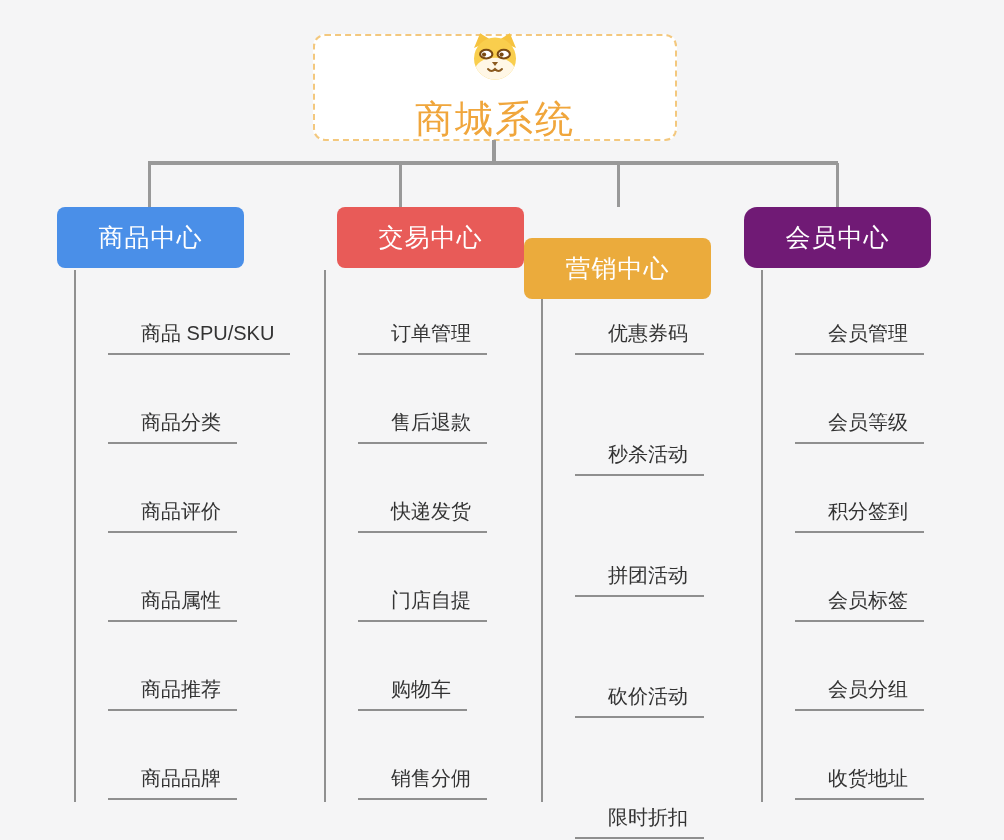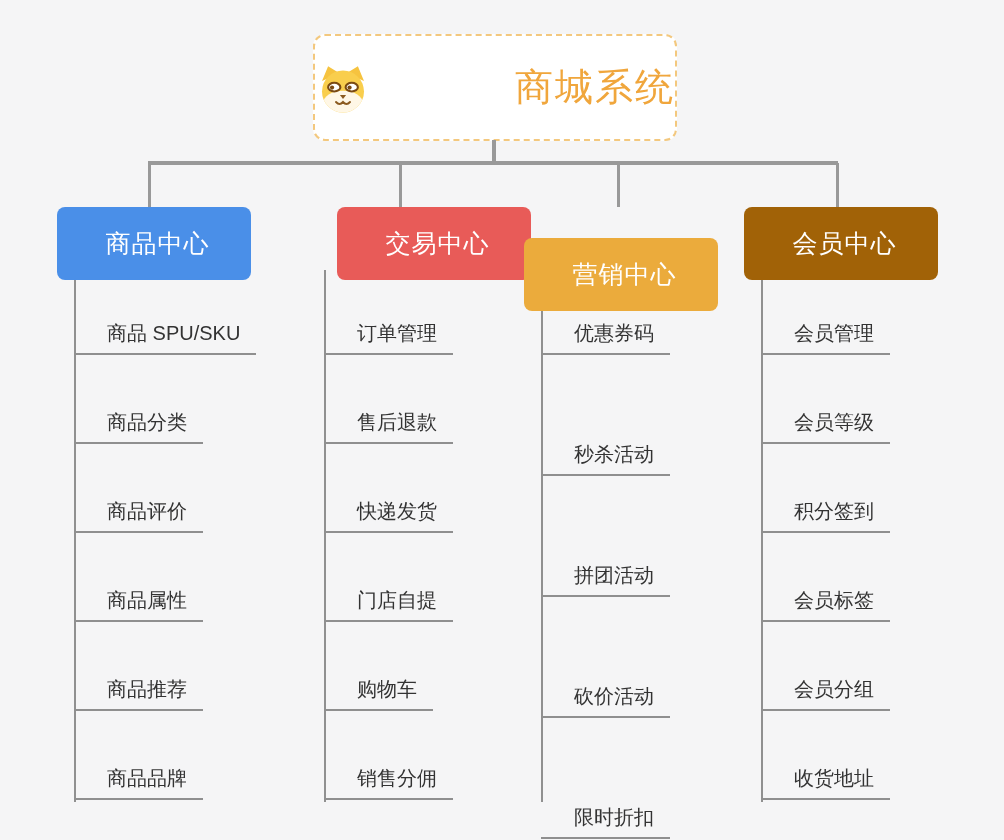--- a/index.html
+++ b/index.html
@@ -7,47 +7,47 @@
   body{
     width:1004px;height:840px;position:relative;overflow:hidden;
     background:#F5F5F6;
     font-family:"Liberation Sans","DejaVu Sans",sans-serif;
   }
   
   .root-node{
     position:absolute;left:313px;top:34px;width:364px;height:107px;
     background:#ffffff;border:2px dashed #F3C87E;border-radius:12px;
     box-sizing:border-box;
-    display:flex;align-items:center;justify-content:space-between;gap:14px;
+    display:flex;align-items:center;justify-content:center;gap:14px;flex-direction:column;
   }
   .root-title{
     font-size:38px;color:#F0A63C;letter-spacing:2px;font-weight:500;
     white-space:nowrap;
   }
   .root-icon{width:56px;height:50px;flex:0 0 auto;}
   
   .line{position:absolute;background:#999999;}
   .root-stem{left:492px;top:140px;width:4px;height:23px;}
   .bus{left:148px;top:161px;width:690px;height:4px;}
   .drop{top:163px;width:3px;height:44px;}
   .drop.c1{left:148px;} .drop.c2{left:399px;} .drop.c3{left:617px;} .drop.c4{left:836px;}
   .leaf-line{width:2px;top:270px;height:532px;background:#909090;}
   .leaf-line.c1{left:74px;} .leaf-line.c2{left:324px;} .leaf-line.c3{left:541px;} .leaf-line.c4{left:761px;}
   
   .branch-box{
-    position:absolute;top:207px;width:187px;height:73px;border-radius:8px;
+    position:absolute;top:207px;width:187px;height:61px;border-radius:8px;
     display:flex;align-items:center;justify-content:center;
-    color:#ffffff;font-size:25px;letter-spacing:1px;white-space:nowrap;padding-left:7px;
+    color:#ffffff;font-size:25px;letter-spacing:1px;white-space:nowrap;
   }
   .branch-box.c1{left:57px;} .branch-box.c2{left:307px;margin-left:30px;}
   .branch-box.c3{left:524px;} .branch-box.c4{left:744px;}
   
   .leaves{
     position:absolute;top:266px;width:230px;
-    display:flex;flex-direction:column;
+    display:flex;flex-direction:column;padding-left:34px;
   }
   .leaves.c1{left:74px;} .leaves.c2{left:324px;}
   .leaves.c3{left:541px;gap:32px;} .leaves.c4{left:761px;}
   .leaf{height:89px;display:flex;align-items:flex-end;}
   .leaf-label{
     display:inline-block;white-space:nowrap;
     padding:0 16px 6px 33px;
     border-bottom:2px solid #8F8F8F;
     font-size:20px;color:#333333;
   }
@@ -89,21 +89,21 @@
 
 <div class="branch-box c1" style="background-color: rgb(74, 143, 232);">
     <span>商品中心</span>
   </div>
 <div class="branch-box c2" style="background-color: rgb(232, 91, 88);">
     <span>交易中心</span>
   </div>
 <div class="branch-box c3" style="background-color: rgb(235, 171, 60); margin-top: 31px;">
     <span>营销中心</span>
   </div>
-<div class="branch-box c4" style="background-color: #a16207;">
+<div class="branch-box c4" style="background-color: #701a75; border-radius: 13px;">
     <span>会员中心</span>
   </div>
 
 <div class="leaves c1">
   <div class="leaf">
       <span class="leaf-label">商品 SPU/SKU</span>
     </div>
   <div class="leaf">
       <span class="leaf-label">商品分类</span>
     </div>

